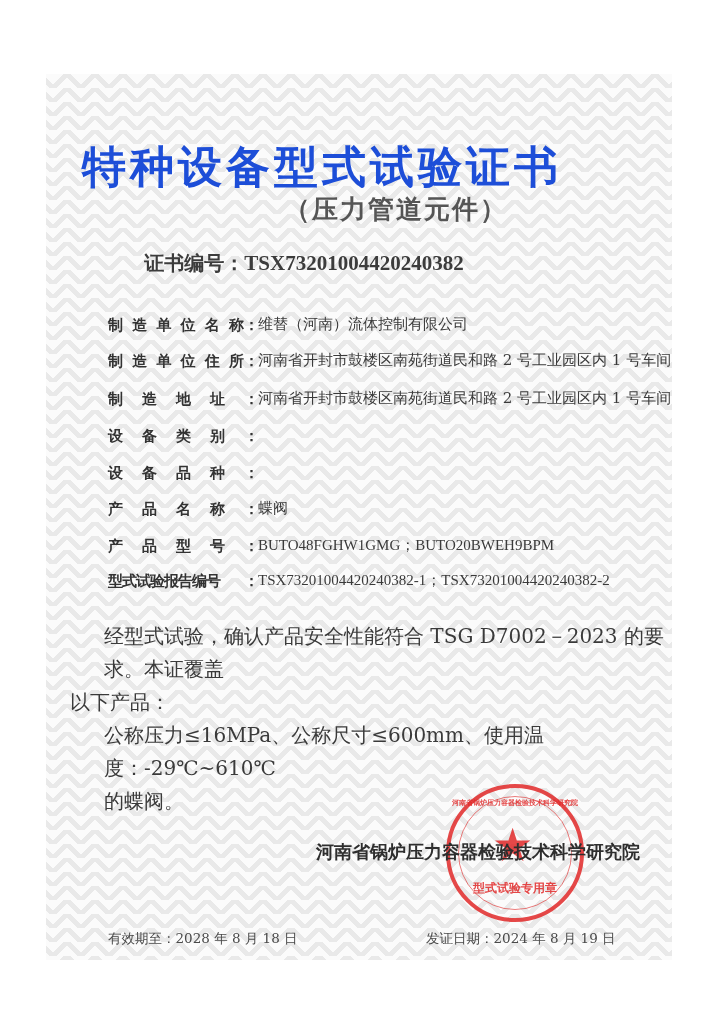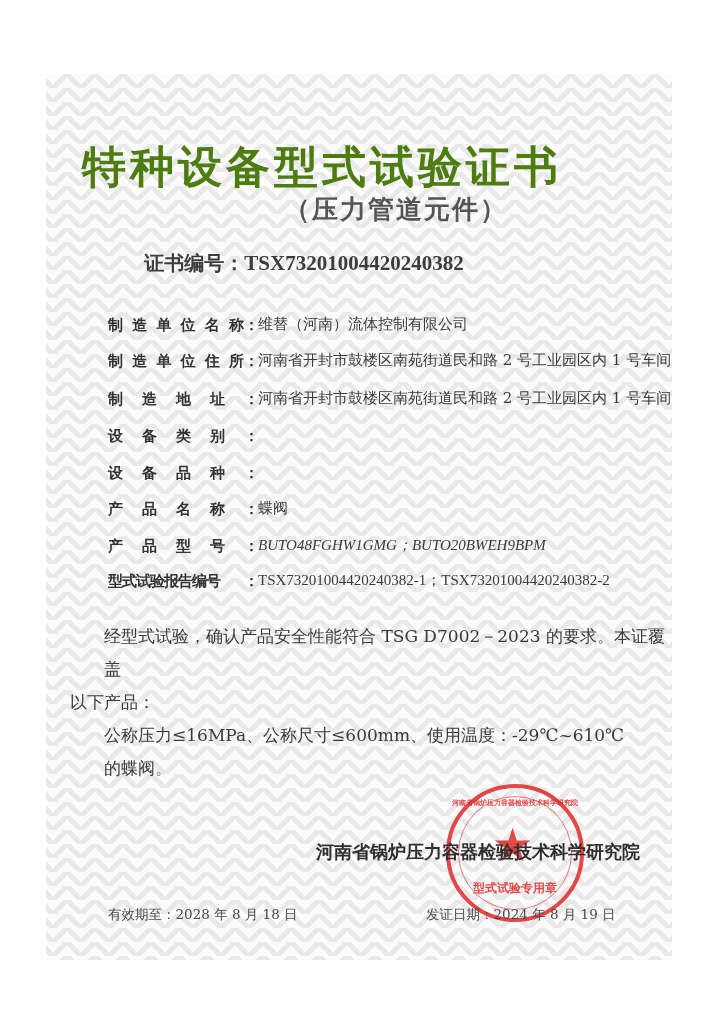--- a/index.html
+++ b/index.html
@@ -12,40 +12,40 @@
     background-color: #fbfbfb;
     background-image:
       linear-gradient(135deg, transparent 42%, #e9e9e9 42%, #e9e9e9 58%, transparent 58%),
       linear-gradient(45deg, transparent 42%, #e9e9e9 42%, #e9e9e9 58%, transparent 58%);
     background-size: 28px 14px, 28px 14px;
     background-position: 0 0, 14px 0;
   }
   .abs { position: absolute; }
   .title {
     left: 0; width: 644px; top: 138px; text-align: center;
-    font-size: 44px; font-weight: bold; color: #4d7c0f; letter-spacing: 4px;
+    font-size: 44px; font-weight: bold; color: #1d4ed8; letter-spacing: 4px;
   }
   .subtitle {
     left: 0; width: 720px; top: 192px; text-align: center;
     font-size: 26px; font-weight: bold; color: #555555; letter-spacing: 2px; margin-left: 36px;
   }
   .certno {
     left: 0; width: 608px; top: 250px; text-align: center;
     font-size: 20px; font-weight: bold; color: #3c3c3c;
   }
   .row { left: 108px; font-size: 15px; display: flex; }
   .row .label {
     width: 136px; font-weight: bold; color: #333; font-family: "DejaVu Sans", sans-serif;
     font-size: 15px; display: flex; justify-content: space-between; letter-spacing: 0;
   }
   .row .colon { width: 14px; font-weight: bold; color: #333; }
   .row .value { width: 420px; line-height: 17px; color: #3a3a3a; font-size: 15px; }
-  .para { left: 70px; width: 600px; font-size: 17px; line-height: 33px; color: #3a3a3a; }
+  .para { left: 70px; width: 600px; font-size: 20px; line-height: 33px; color: #3a3a3a; }
   .issuer { left: 316px; top: 840px; font-size: 18px; font-weight: bold; color: #2e2e2e; font-family: "DejaVu Sans", sans-serif; }
-  .foot { top: 906px; font-size: 13.5px; color: #4a4a4a; }
+  .foot { top: 930px; font-size: 13.5px; color: #4a4a4a; }
   .stamp {
     left: 446px; top: 784px; width: 138px; height: 138px; border-radius: 50%;
     border: 4px solid rgba(224,40,40,0.85); box-sizing: border-box;
   }
   .stamp-inner {
     position: absolute; left: 8px; top: 8px; right: 8px; bottom: 8px; border-radius: 50%;
     border: 1px solid rgba(224,40,40,0.6);
   }
   .stamp-star { position: absolute; left: 42px; top: 34px; font-size: 46px; color: rgba(224,40,40,0.85); line-height: 1; }
   .stamp-ring {
@@ -136,21 +136,21 @@
 </div>
 <div class="abs row" style="top:537px;">
   <div class="label">
       <span>产</span>
       <span>品</span>
       <span>型</span>
       <span>号</span>
       <span></span>
     </div>
   <div class="colon">：</div>
-  <div class="value" style="font-family:'Liberation Serif',serif;font-style:italic;">BUTO48FGHW1GMG；BUTO20BWEH9BPM</div>
+  <div class="value" style="font-family:'Liberation Serif',serif;">BUTO48FGHW1GMG；BUTO20BWEH9BPM</div>
 </div>
 <div class="abs row" style="top:572px;">
   <div class="label" style="justify-content:flex-start;letter-spacing:-1px;">型式试验报告编号</div>
   <div class="colon">：</div>
   <div class="value" style="width:440px;font-family:'Liberation Serif',serif;">TSX73201004420240382-1；TSX73201004420240382-2</div>
 </div>
 
 <div class="abs para" style="top:620px;">
   <div style="padding-left:34px;">经型式试验，确认产品安全性能符合 TSG D7002－2023 的要求。本证覆盖</div>
   <div>以下产品：</div>

